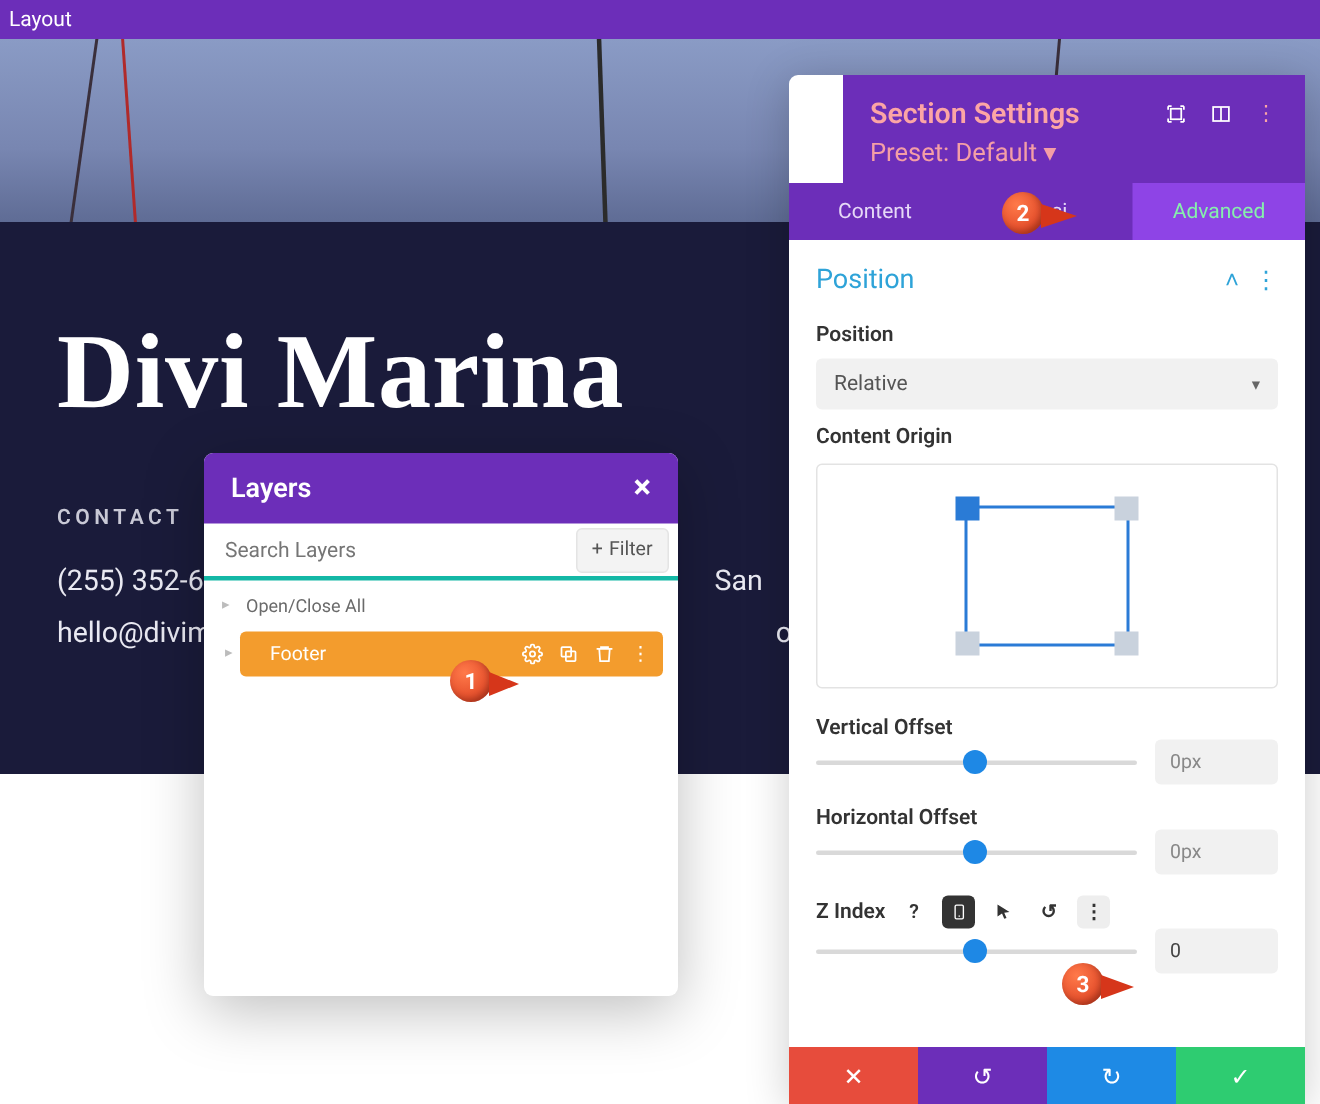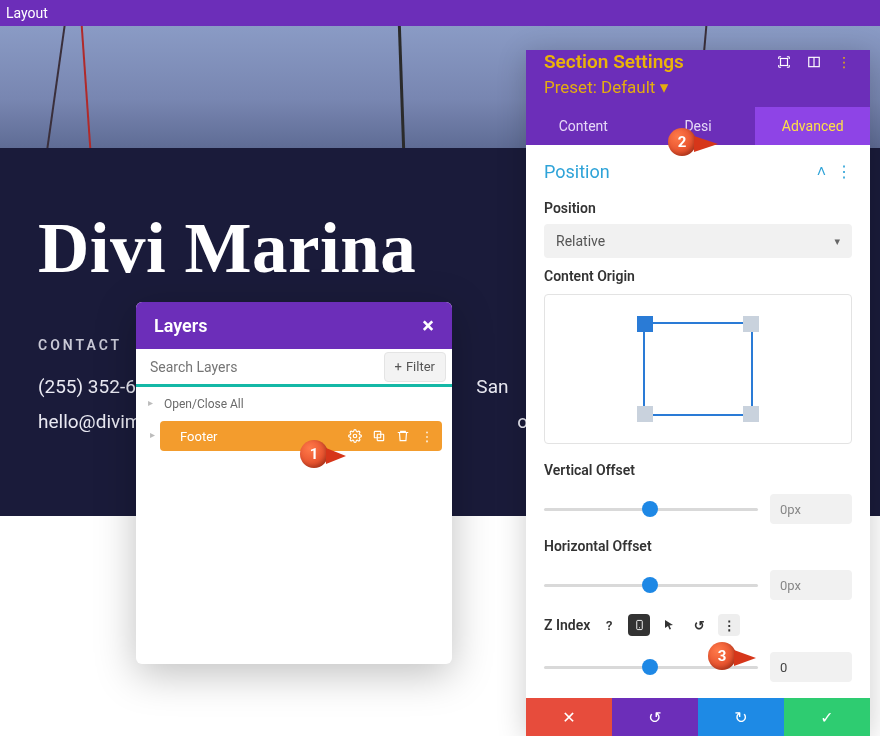--- a/index.html
+++ b/index.html
@@ -30,43 +30,43 @@
 .openclose { font-size:12px; color:#6a6a6a; padding:10px 14px 10px 28px; position:relative;}
 .openclose::before{content:"▸"; position:absolute; left:12px; color:#bcbcbc; font-size:10px;}
 .layer-row { margin:0 10px; height:30px; background:#f39c2d; border-radius:4px; color:#fff; display:flex; align-items:center; padding:0 8px 0 20px; font-size:13px; position:relative;}
 .layer-row::before{content:"▸"; position:absolute; left:-2px; top:8px; color:#bcbcbc; font-size:10px; transform:translateX(-8px);}
 .layer-title { flex:1; }
 .layer-icons { display:flex; gap:10px; align-items:center;}
 .li-ico { width:14px; height:14px; display:flex; align-items:center; justify-content:center; font-size:13px; cursor:pointer;}
 
 
 .settings-panel { position:absolute; right:10px; top:50px; width:344px; bottom:0; background:#fff; box-shadow:0 4px 30px rgba(0,0,0,.2); border-radius:6px 6px 0 0; display:flex; flex-direction:column;}
-.sp-head { background:#6c2eb9; color:#eab308; padding:0 18px 10px; }
+.sp-head { background:#6c2eb9; color:#fca5a5; padding:14px 18px 10px;margin-left:36px; }
 .sp-title-row { display:flex; align-items:center; justify-content:space-between;}
 .sp-title { font-size:19px; font-weight:600;}
 .sp-hicons { display:flex; gap:14px; align-items:center;}
 .sp-hico { width:16px; height:16px; display:flex; align-items:center; justify-content:center; font-size:14px; cursor:pointer;}
 .sp-preset { font-size:17px; margin-top:4px; opacity:.95;}
-.sp-tabs { display:flex; background:#6c2eb9;}
+.sp-tabs { display:flex; background:#6c2eb9;justify-content:flex-end;}
 .sp-tab { flex:1; text-align:center; padding:11px 0; color:#e6d9f7; font-size:14px; cursor:pointer; position:relative;}
-.sp-tab.active { background:#8e44e6; color:#fde047;}
+.sp-tab.active { background:#8e44e6; color:#86efac;}
 
 .sp-body { flex:1; overflow:auto; padding:0 18px 10px;}
 .sec-header { display:flex; align-items:center; justify-content:space-between; padding:16px 0 8px; color:#2ea3d8; font-size:18px;}
 .sec-hright { display:flex; gap:10px; color:#2ea3d8; font-size:16px;}
 .fld-label { font-size:14px; font-weight:600; color:#333; margin-top:10px;}
 .select { margin-top:8px; background:#f1f1f1; border-radius:4px; height:34px; display:flex; align-items:center; justify-content:space-between; padding:0 12px; font-size:14px; color:#555; cursor:pointer;}
 .origin-box { margin-top:10px; border:1px solid #e3e3e3; border-radius:4px; height:150px; display:flex; align-items:center; justify-content:center;}
 .origin-inner { width:110px; height:94px; border:2px solid #2a7bd6; position:relative;}
 .anchor { width:16px; height:16px; background:#c9d2dd; position:absolute;}
 .anchor.tl { left:-8px; top:-8px; background:#2a7bd6;}
 .anchor.tr { right:-8px; top:-8px;}
 .anchor.bl { left:-8px; bottom:-8px;}
 .anchor.br { right:-8px; bottom:-8px;}
-.slider-row { display:flex; align-items:center; gap:12px; margin-top:16px;}
+.slider-row { display:flex; align-items:center; gap:12px; margin-top:0;}
 .slider { flex:1; position:relative; height:20px; display:flex; align-items:center;}
 .track { height:3px; background:#d9d9d9; width:100%; border-radius:2px;}
 .thumb { position:absolute; left:46%; width:16px; height:16px; background:#1e88e5; border-radius:50%;}
 .valbox { width:82px; height:30px; background:#f1f1f1; border-radius:4px; display:flex; align-items:center; padding:0 10px; font-size:13px; color:#888;}
 .valbox input { border:none; background:transparent; width:100%; font-size:13px; color:#444; outline:none;}
 .zrow { display:flex; align-items:center; gap:8px; margin-top:14px; font-size:14px; font-weight:600; color:#333;}
 .zico { width:22px; height:22px; border-radius:4px; display:flex; align-items:center; justify-content:center; font-size:13px; color:#333; cursor:pointer;}
 .zico.dark { background:#333; color:#fff;}
 .zico.gray { background:#eee;}
 

